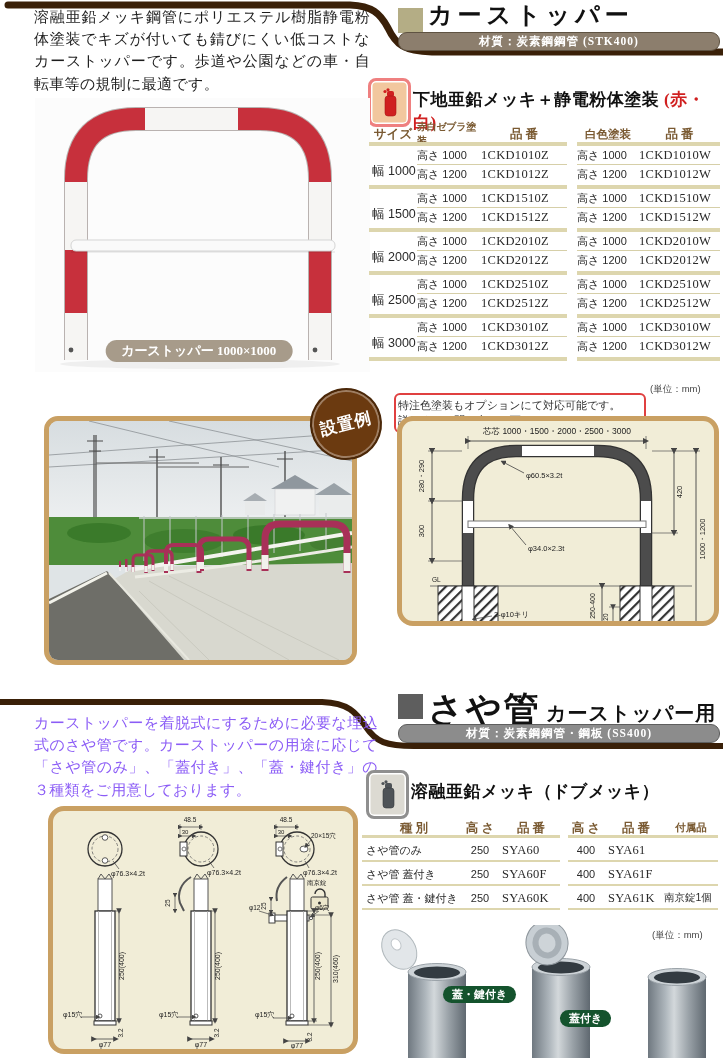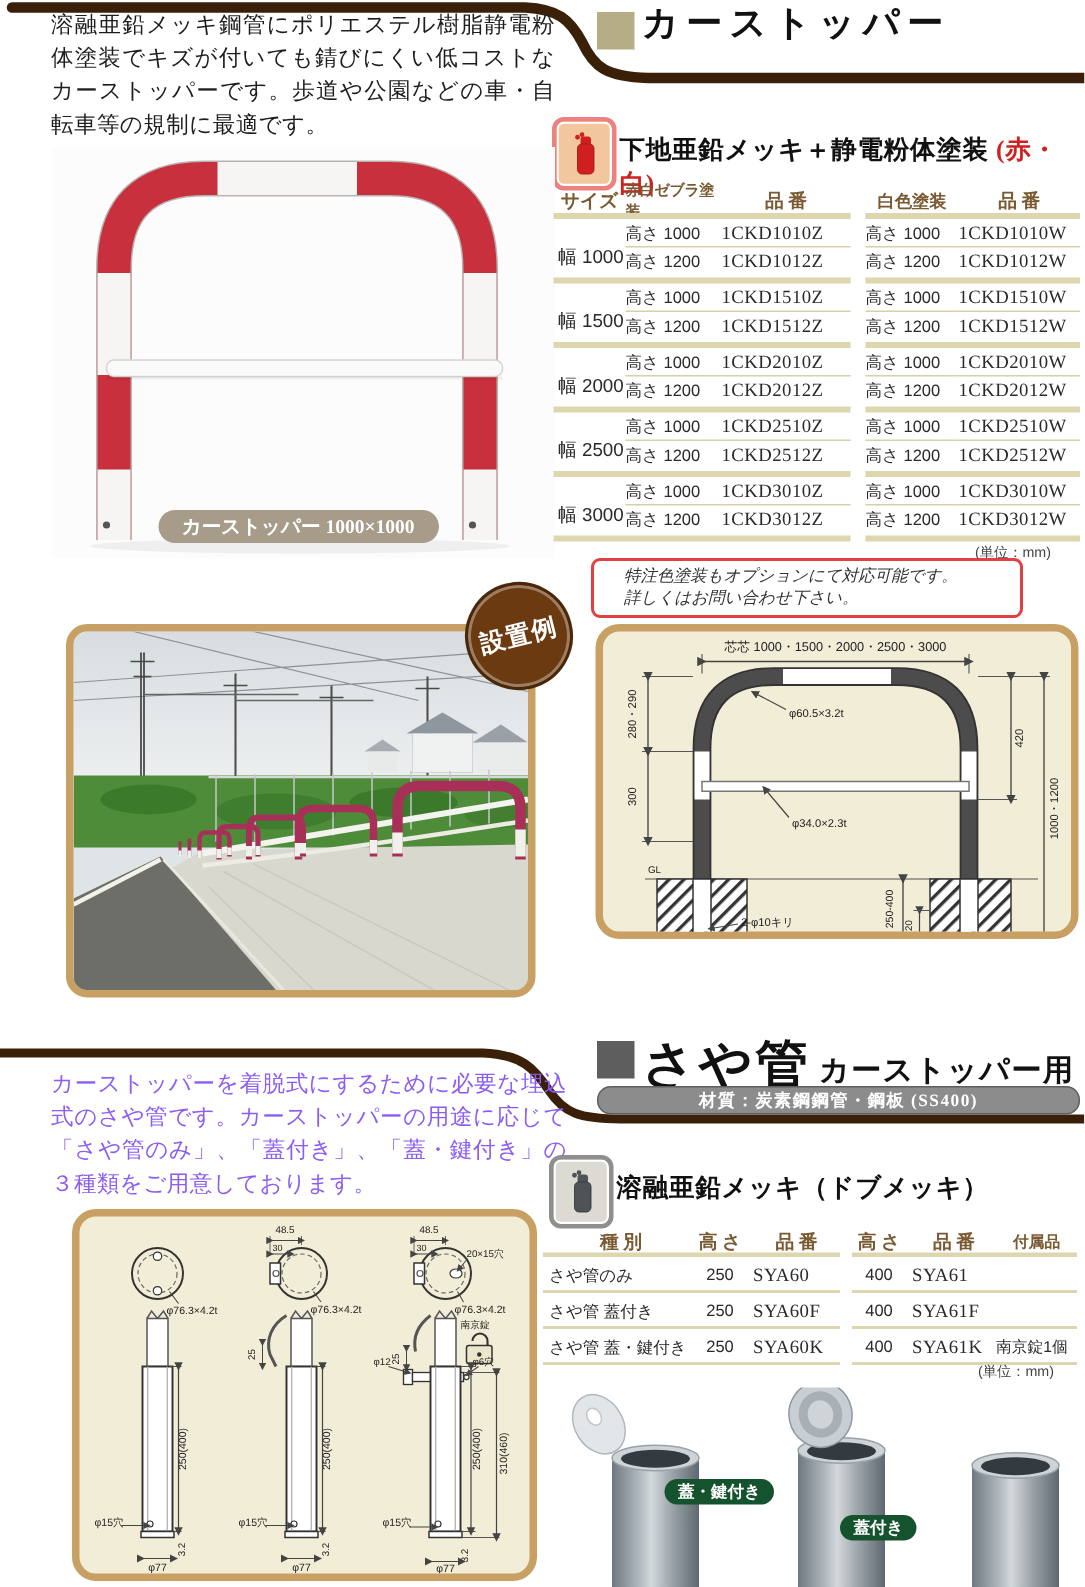--- a/index.html
+++ b/index.html
@@ -1,19 +1,19 @@
 <!DOCTYPE html>
 <html style="--red: #c7303c; --mag: #a83058; --line: #3a2008; --banner-top: #8c7e6d; --banner-bottom: #8c8c8c; --frame: #c9a063; --cream: #f1edd7; --badge: #a79b8a; --htext: #7a5a32; --bar: #ddd6ae; --circle: #6b3a10; --sq-top: #b4ad85; --sq-bottom: #5e5e5e;"><head>
 <meta charset="utf-8">
 <style>
   html,body{margin:0;padding:0;background:#fff;}
   #page{position:relative;width:723px;height:1058px;background:#fff;overflow:hidden;
         font-family:"Liberation Serif","DejaVu Serif",serif;}
   .abs{position:absolute;}
-  .sans{font-family:"Liberation Sans","DejaVu Sans",sans-serif;}
+  .sans{font-family:"Liberation Sans","DejaVu Sans",sans-serif;margin-top:21px;}
 
   
   .desc{left:34px;top:6px;width:336px;font-size:15px;line-height:1.48;color:#1d1d1d;
         text-align:justify;letter-spacing:.3px;}
   .desc2{left:34px;top:712px;width:344px;font-size:15px;line-height:1.48;color:#8b5cf6;
         text-align:justify;letter-spacing:.3px;}
   .swoosh{left:0;top:0;width:723px;height:70px;pointer-events:none;}
   .swoosh2{left:0;top:688px;width:723px;height:70px;pointer-events:none;}
   .tsq{left:398px;top:8px;width:25px;height:25px;background:var(--sq-top);}
   .bsq{left:398px;top:694px;width:25px;height:25px;background:var(--sq-bottom);}
@@ -56,21 +56,21 @@
   .line{border-bottom:1px solid #d6cfa8;}
   .endbars{position:relative;height:7px;}
   .endbars span{position:absolute;top:2px;height:4px;background:var(--bar);display:block;}
   .endbars .e1{left:0;width:198px;}
   .endbars .e2{left:208px;width:143px;}
   .unit{font-size:9.5px;color:#444;font-family:"Liberation Sans",sans-serif;}
   .unit.t{left:650px;top:362px;}
   .unit.b{left:652px;top:908px;}
 
   .note{left:394px;top:372px;width:244px;border:2px solid #e04040;border-radius:6px;
-        padding:3px 20px;font-size:11px;line-height:1.35;color:#333;font-style:italic;}
+        padding:3px 2px;font-size:11px;line-height:1.35;color:#333;}
 
   .example{left:310px;top:388px;width:68px;height:68px;border-radius:50%;background:var(--circle);
      border:2px solid #4a2708;box-shadow:inset 0 0 0 2px rgba(255,255,255,.35);
      display:flex;align-items:center;justify-content:center;color:#fff;font-weight:bold;
      font-size:16.5px;transform:rotate(-14deg);letter-spacing:1px;}
 
   .frame{border:5px solid var(--frame);border-radius:16px;box-sizing:border-box;background:var(--cream);overflow:hidden;}
   .install{left:44px;top:416px;width:313px;height:249px;border-radius:14px;background:#dfe4e6;}
   .diag1{left:397px;top:416px;width:322px;height:210px;}
   .diag2{left:48px;top:806px;width:310px;height:248px;}
@@ -106,20 +106,21 @@
     <path d="M8,5 H350 C372,6 380,13 388,28 C396,45 404,51 432,52 H723" fill="none" stroke="var(--line)" stroke-width="7" stroke-linecap="round"></path>
   </svg>
   <svg class="abs swoosh2" viewBox="0 0 723 70">
     <path d="M0,14 H322 C348,15 356,24 366,39 C376,54 386,58 414,58 H723" fill="none" stroke="var(--line)" stroke-width="6" stroke-linecap="round"></path>
   </svg>
 
   <div class="abs desc">溶融亜鉛メッキ鋼管にポリエステル樹脂静電粉体塗装でキズが付いても錆びにくい低コストなカーストッパーです。歩道や公園などの車・自転車等の規制に最適です。</div>
 
   <div class="abs tsq"></div>
   <div class="abs title1">カーストッパー</div>
+  <div class="abs banner t">材質：炭素鋼鋼管 (STK400)</div>
 
   <div class="abs icon-tile red">
     <svg width="26" height="32" viewBox="0 0 26 32">
       <circle cx="8" cy="4.5" r="1.6" fill="#cf1f1f"></circle>
         <circle cx="11" cy="2.8" r="1.6" fill="#cf1f1f"></circle>
       <rect x="10" y="4" width="7" height="6" rx="2" fill="#cf1f1f"></rect>
       <rect x="8" y="9" width="11" height="20" rx="3" fill="#cf1f1f" stroke="#a81616" stroke-width=".6"></rect>
     </svg>
   </div>
   <div class="abs heading t"><span>下地亜鉛メッキ＋静電粉体塗装 </span><span class="rw">(赤・白)</span></div>

